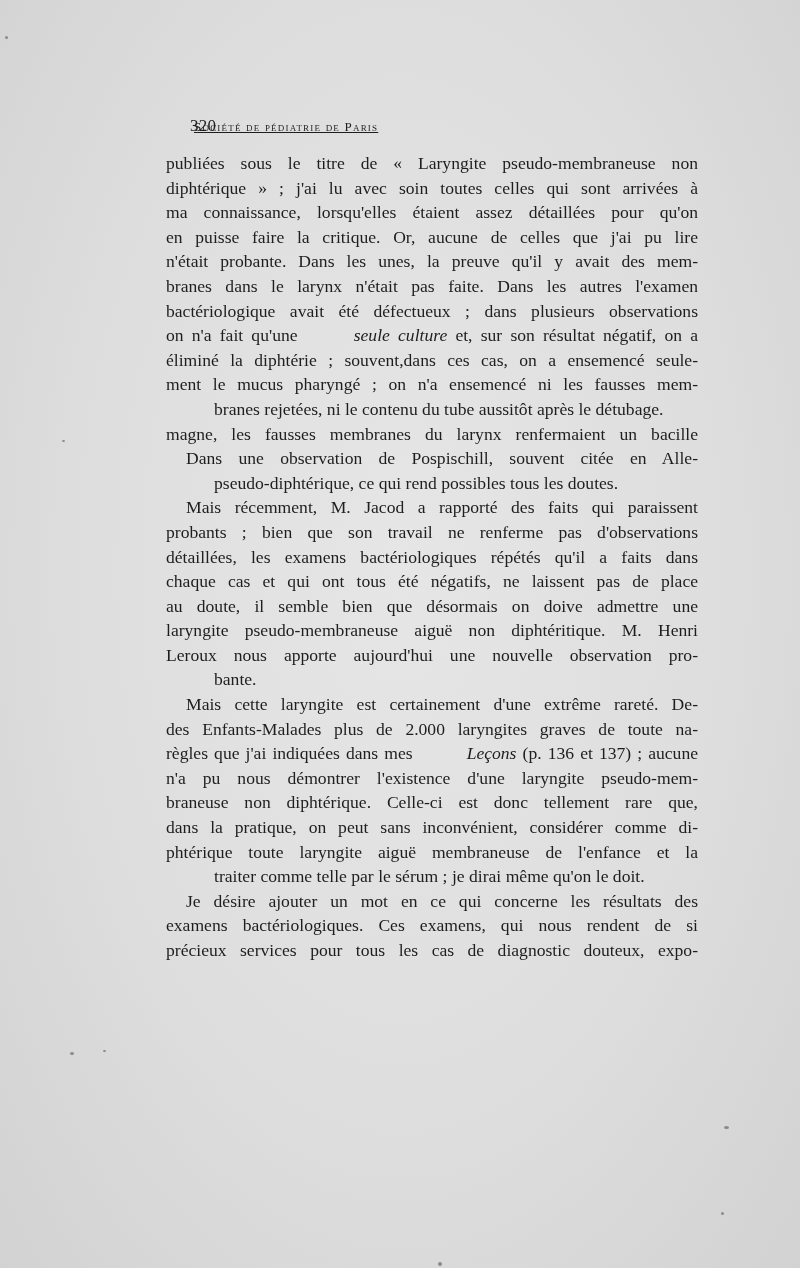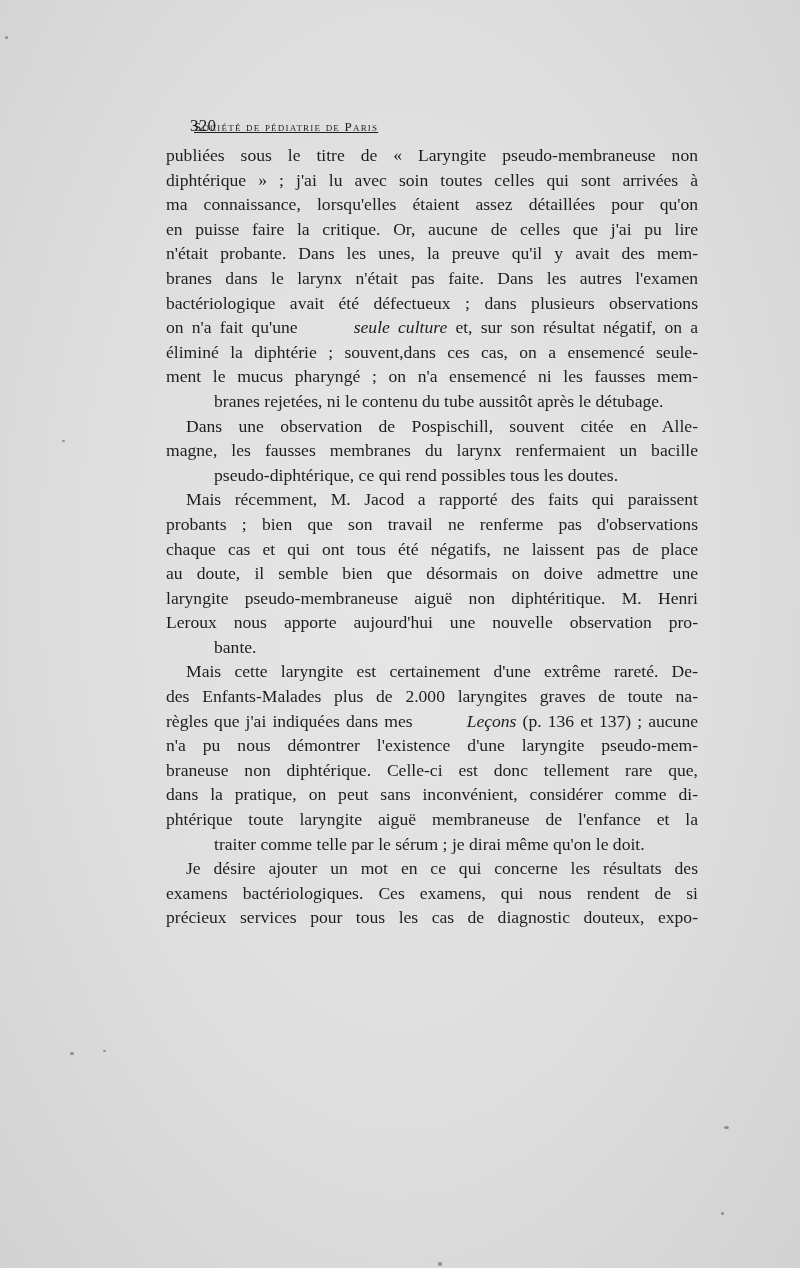--- a/index.html
+++ b/index.html
@@ -19,21 +19,21 @@
     position: absolute; left: 0; top: 0;
     font-size: 17px; letter-spacing: 0.3px; margin-left: 24px;
   }
   .running-head {
     position: absolute; left: 0; right: 0; top: 3px; text-align: left;
     font-size: 13px; letter-spacing: 1.2px; padding-left: 28px;
     font-variant: small-caps;
     text-decoration: underline;
   }
   .body-text {
-    position: absolute; left: 166px; top: 143px; width: 532px; font-family: Liberation Serif, serif;
+    position: absolute; left: 166px; top: 151px; width: 532px; font-family: Liberation Serif, serif;
   }
   .line {
     height: 24.6px; line-height: 24.6px;
     font-size: 17.6px;
     white-space: nowrap;
     text-align: justify; text-align-last: justify;
   }
   .line.last { text-align-last: left; margin-left: 48px; }
   .line.indent { padding-left: 20px; }
   .line span.it { font-style: italic; margin-left: 48px; }
@@ -57,27 +57,28 @@
       <div class="line"><span>en puisse faire la critique. Or, aucune de celles que j'ai pu lire</span></div>
       <div class="line"><span>n'était probante. Dans les unes, la preuve qu'il y avait des mem-</span></div>
       <div class="line"><span>branes dans le larynx n'était pas faite. Dans les autres l'examen</span></div>
       <div class="line"><span>bactériologique avait été défectueux ; dans plusieurs observations</span></div>
       <div class="line"><span>on n'a fait qu'une </span><span class="it">seule culture</span><span> et, sur son résultat négatif, on a</span></div>
       <div class="line"><span>éliminé la diphtérie ; souvent,dans ces cas, on a ensemencé seule-</span></div>
       <div class="line"><span>ment le mucus pharyngé ; on n'a ensemencé ni les fausses mem-</span></div>
       <div class="line last"><span>branes rejetées, ni le contenu du tube aussitôt après le détubage.</span></div>
     </div>
     <div>
+      <div class="line"><span>magne, les fausses membranes du larynx renfermaient un bacille</span></div>
       <div class="line indent"><span>Dans une observation de Pospischill, souvent citée en Alle-</span></div>
-      <div class="line"><span>magne, les fausses membranes du larynx renfermaient un bacille</span></div>
       <div class="line last"><span>pseudo-diphtérique, ce qui rend possibles tous les doutes.</span></div>
     </div>
     <div>
       <div class="line indent"><span>Mais récemment, M. Jacod a rapporté des faits qui paraissent</span></div>
       <div class="line"><span>probants ; bien que son travail ne renferme pas d'observations</span></div>
+      <div class="line"><span>détaillées, les examens bactériologiques répétés qu'il a faits dans</span></div>
       <div class="line"><span>chaque cas et qui ont tous été négatifs, ne laissent pas de place</span></div>
       <div class="line"><span>au doute, il semble bien que désormais on doive admettre une</span></div>
       <div class="line"><span>laryngite pseudo-membraneuse aiguë non diphtéritique. M. Henri</span></div>
       <div class="line"><span>Leroux nous apporte aujourd'hui une nouvelle observation pro-</span></div>
       <div class="line last"><span>bante.</span></div>
     </div>
     <div>
       <div class="line indent"><span>Mais cette laryngite est certainement d'une extrême rareté. De-</span></div>
       <div class="line"><span>des Enfants-Malades plus de 2.000 laryngites graves de toute na-</span></div>
       <div class="line"><span>règles que j'ai indiquées dans mes </span><span class="it">Leçons</span><span> (p. 136 et 137) ; aucune</span></div>

